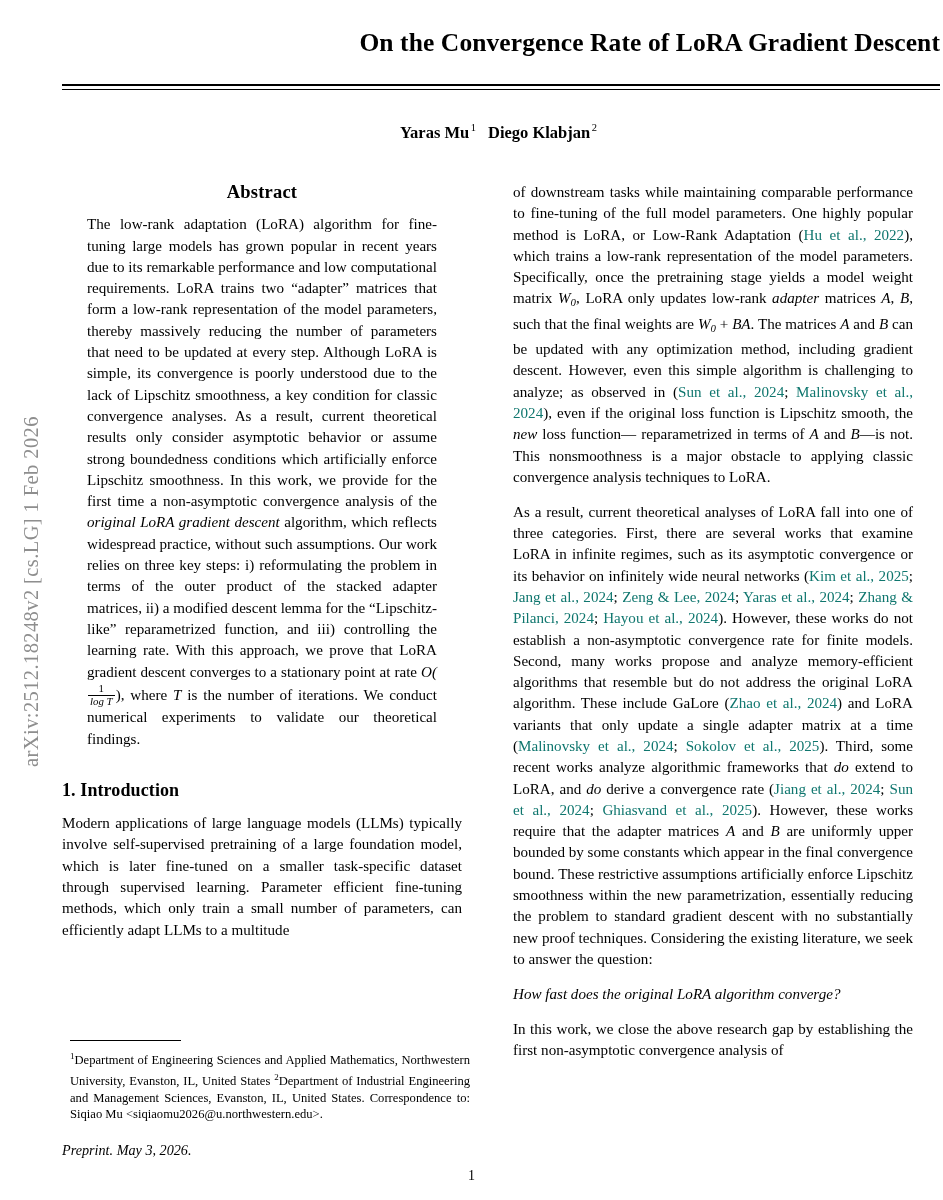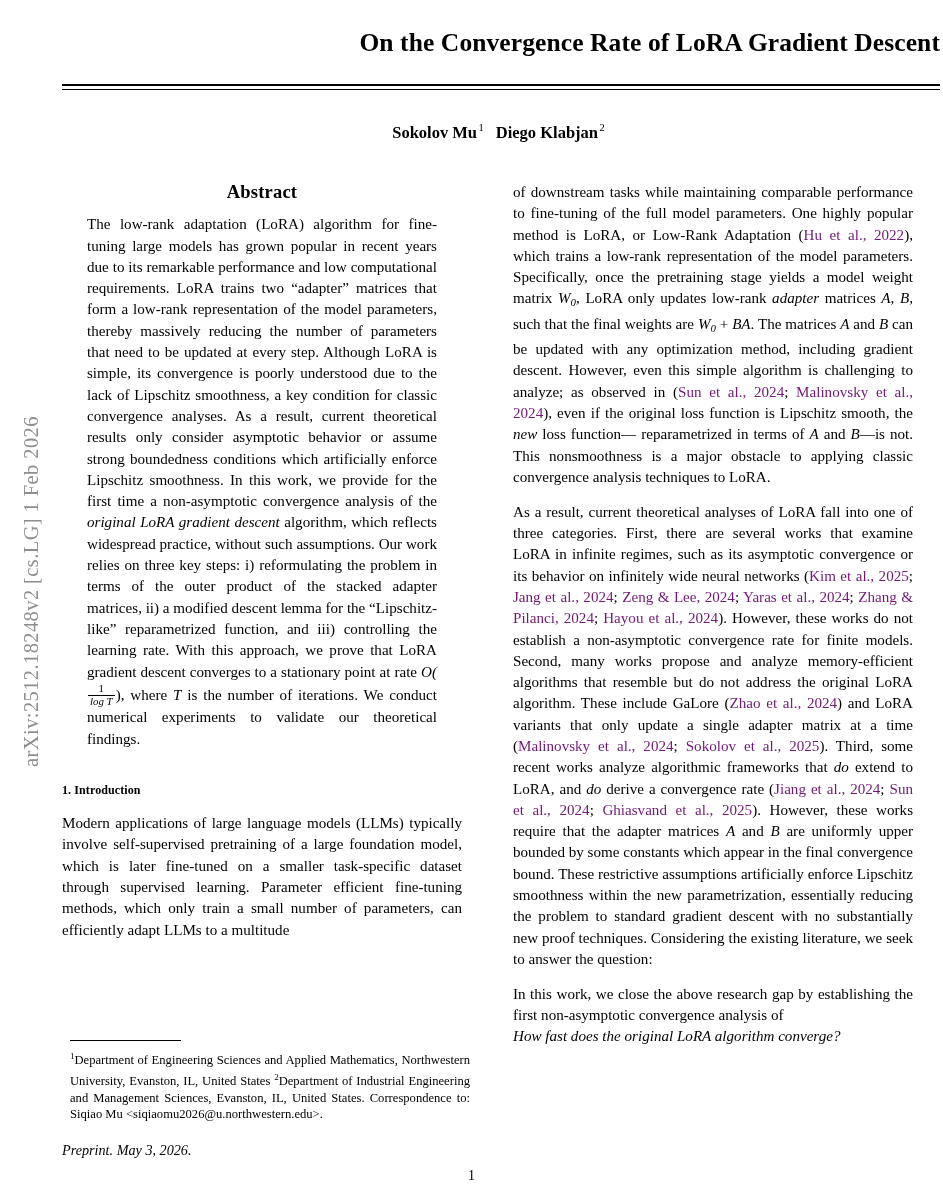--- a/index.html
+++ b/index.html
@@ -108,28 +108,28 @@
     hyphens: none;
   }
   p.para {
     margin: 0 0 13.5px 0;
     text-align: justify;
     hyphens: none;
   }
   p.para.tight { margin-bottom: 0; }
 
   h2.section {
-    font-size: 12px;
+    font-size: 18px;
     font-weight: bold;
     margin: 30px 0 12px 0;
     text-align: left;
     letter-spacing: 0.1px;
   }
 
-  .cite { color: #701a75; }
+  .cite { color: #0f766e; }
   .it { font-style: italic; }
   .mathit { font-style: italic; font-family: "Liberation Serif","DejaVu Serif",serif; }
 
   
   .frac {
     display: inline-block;
     vertical-align: -0.42em;
     text-align: center;
     font-size: 0.72em;
     line-height: 1.08;
@@ -190,21 +190,21 @@
 
 <div id="page">
 
   <div class="arxiv-stamp">arXiv:2512.18248v2  [cs.LG]  1 Feb 2026</div>
 
   <div class="title">On the Convergence Rate of LoRA Gradient Descent</div>
   <div class="rule-thick"></div>
   <div class="rule-thin"></div>
 
   <div class="authors">
-    <span>Sokolov Mu</span><span class="sup">1</span><span class="author-gap"></span><span>Diego Klabjan</span><span class="sup">2</span>
+    <span>Yaras Mu</span><span class="sup">1</span><span class="author-gap"></span><span>Diego Klabjan</span><span class="sup">2</span>
   </div>
 
   <div class="col col-left">
     <div class="abstract-head">Abstract</div>
     <p class="abstract-body"><span>The low-rank adaptation (LoRA) algorithm for fine-tuning large models has grown popular in recent years due to its remarkable performance and low computational requirements. LoRA trains two “adapter” matrices that form a low-rank representation of the model parameters, thereby massively reducing the number of parameters that need to be updated at every step. Although LoRA is simple, its convergence is poorly understood due to the lack of Lipschitz smoothness, a key condition for classic convergence analyses. As a result, current theoretical results only consider asymptotic behavior or assume strong boundedness conditions which artificially enforce Lipschitz smoothness. In this work, we provide for the first time a non-asymptotic convergence analysis of the </span><span class="it">original LoRA gradient descent</span><span> algorithm, which reflects widespread practice, without such assumptions. Our work relies on three key steps: i) reformulating the problem in terms of the outer product of the stacked adapter matrices, ii) a modified descent lemma for the “Lipschitz-like” reparametrized function, and iii) controlling the learning rate. With this approach, we prove that LoRA gradient descent converges to a stationary point at rate </span><span class="mathit">O(</span><span class="frac"><span class="num">1</span><span class="den">log T</span></span><span>)</span><span>, where </span><span class="mathit">T</span><span> is the number of iterations. We conduct numerical experiments to validate our theoretical findings.</span></p>
 
     <h2 class="section">1. Introduction</h2>
     <p class="para tight">Modern applications of large language models (LLMs) typically involve self-supervised pretraining of a large foundation model, which is later fine-tuned on a smaller task-specific dataset through supervised learning. Parameter efficient fine-tuning methods, which only train a small number of parameters, can efficiently adapt LLMs to a multitude</p>
   </div>
 
@@ -212,19 +212,19 @@
     <div class="fn-rule"></div>
     <p class="footnote"><sup>1</sup><span>Department of Engineering Sciences and Applied Mathematics, Northwestern University, Evanston, IL, United States </span><sup>2</sup><span>Department of Industrial Engineering and Management Sciences, Evanston, IL, United States. Correspondence to: Siqiao Mu &lt;siqiaomu2026@u.northwestern.edu&gt;.</span></p>
   </div>
   <div class="preprint">Preprint. May 3, 2026.</div>
 
   <div class="col col-right">
     <p class="para"><span>of downstream tasks while maintaining comparable performance to fine-tuning of the full model parameters. One highly popular method is LoRA, or Low-Rank Adaptation (</span><span class="cite">Hu et al., 2022</span><span>), which trains a low-rank representation of the model parameters. Specifically, once the pretraining stage yields a model weight matrix </span><span class="mathit">W</span><span class="sub mathit">0</span><span>, LoRA only updates low-rank </span><span class="it">adapter</span><span> matrices </span><span class="mathit">A</span><span>, </span><span class="mathit">B</span><span>, such that the final weights are </span><span class="mathit">W</span><span class="sub mathit">0</span><span> + </span><span class="mathit">BA</span><span>. The matrices </span><span class="mathit">A</span><span> and </span><span class="mathit">B</span><span> can be updated with any optimization method, including gradient descent. However, even this simple algorithm is challenging to analyze; as observed in (</span><span class="cite">Sun et al., 2024</span><span>; </span><span class="cite">Malinovsky et al., 2024</span><span>), even if the original loss function is Lipschitz smooth, the </span><span class="it">new</span><span> loss function— reparametrized in terms of </span><span class="mathit">A</span><span> and </span><span class="mathit">B</span><span>—is not. This nonsmoothness is a major obstacle to applying classic convergence analysis techniques to LoRA.</span></p>
 
     <p class="para"><span>As a result, current theoretical analyses of LoRA fall into one of three categories. First, there are several works that examine LoRA in infinite regimes, such as its asymptotic convergence or its behavior on infinitely wide neural networks (</span><span class="cite">Kim et al., 2025</span>; <span class="cite">Jang et al., 2024</span>; <span class="cite">Zeng &amp; Lee, 2024</span>; <span class="cite">Yaras et al., 2024</span>; <span class="cite">Zhang &amp; Pilanci, 2024</span>; <span class="cite">Hayou et al., 2024</span><span>). However, these works do not establish a non-asymptotic convergence rate for finite models. Second, many works propose and analyze memory-efficient algorithms that resemble but do not address the original LoRA algorithm. These include GaLore (</span><span class="cite">Zhao et al., 2024</span><span>) and LoRA variants that only update a single adapter matrix at a time (</span><span class="cite">Malinovsky et al., 2024</span><span>; </span><span class="cite">Sokolov et al., 2025</span><span>). Third, some recent works analyze algorithmic frameworks that </span><span class="it">do</span><span> extend to LoRA, and </span><span class="it">do</span><span> derive a convergence rate (</span><span class="cite">Jiang et al., 2024</span><span>; </span><span class="cite">Sun et al., 2024</span><span>; </span><span class="cite">Ghiasvand et al., 2025</span><span>). However, these works require that the adapter matrices </span><span class="mathit">A</span><span> and </span><span class="mathit">B</span><span> are uniformly upper bounded by some constants which appear in the final convergence bound. These restrictive assumptions artificially enforce Lipschitz smoothness within the new parametrization, essentially reducing the problem to standard gradient descent with no substantially new proof techniques. Considering the existing literature, we seek to answer the question:</span></p>
 
+    <p class="para it">How fast does the original LoRA algorithm converge?</p>
+
     <p class="para tight">In this work, we close the above research gap by establishing the first non-asymptotic convergence analysis of</p>
-
-    <p class="para it">How fast does the original LoRA algorithm converge?</p>
   </div>
 
   <div class="pageno">1</div>
 </div>
 
 </body></html>

